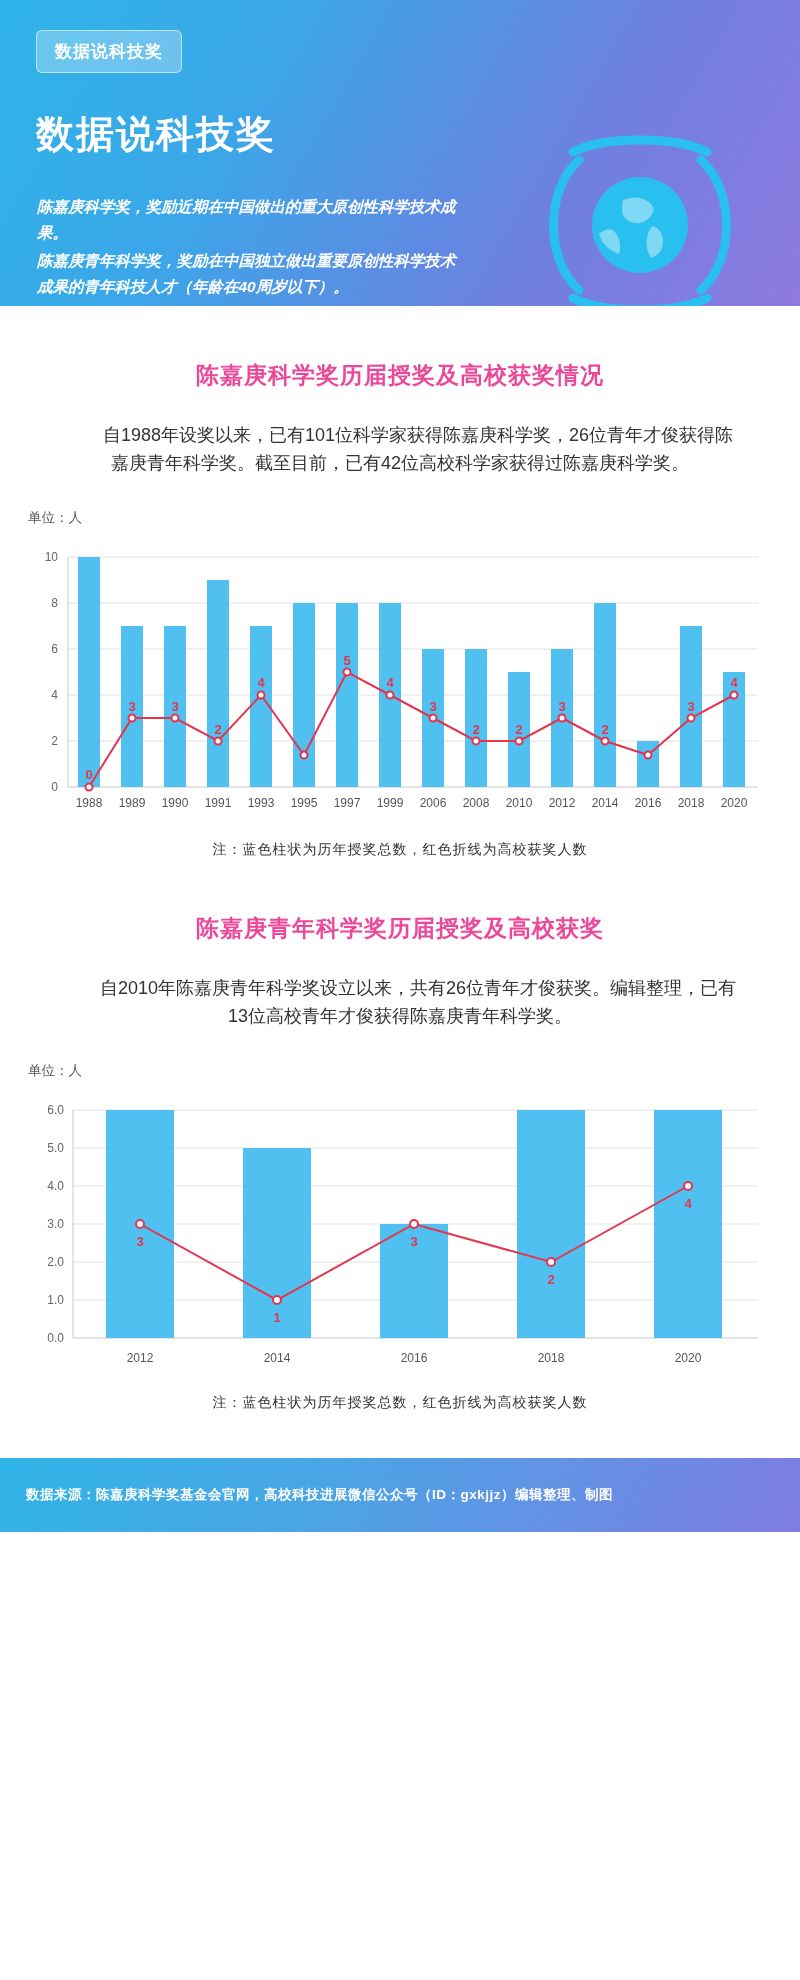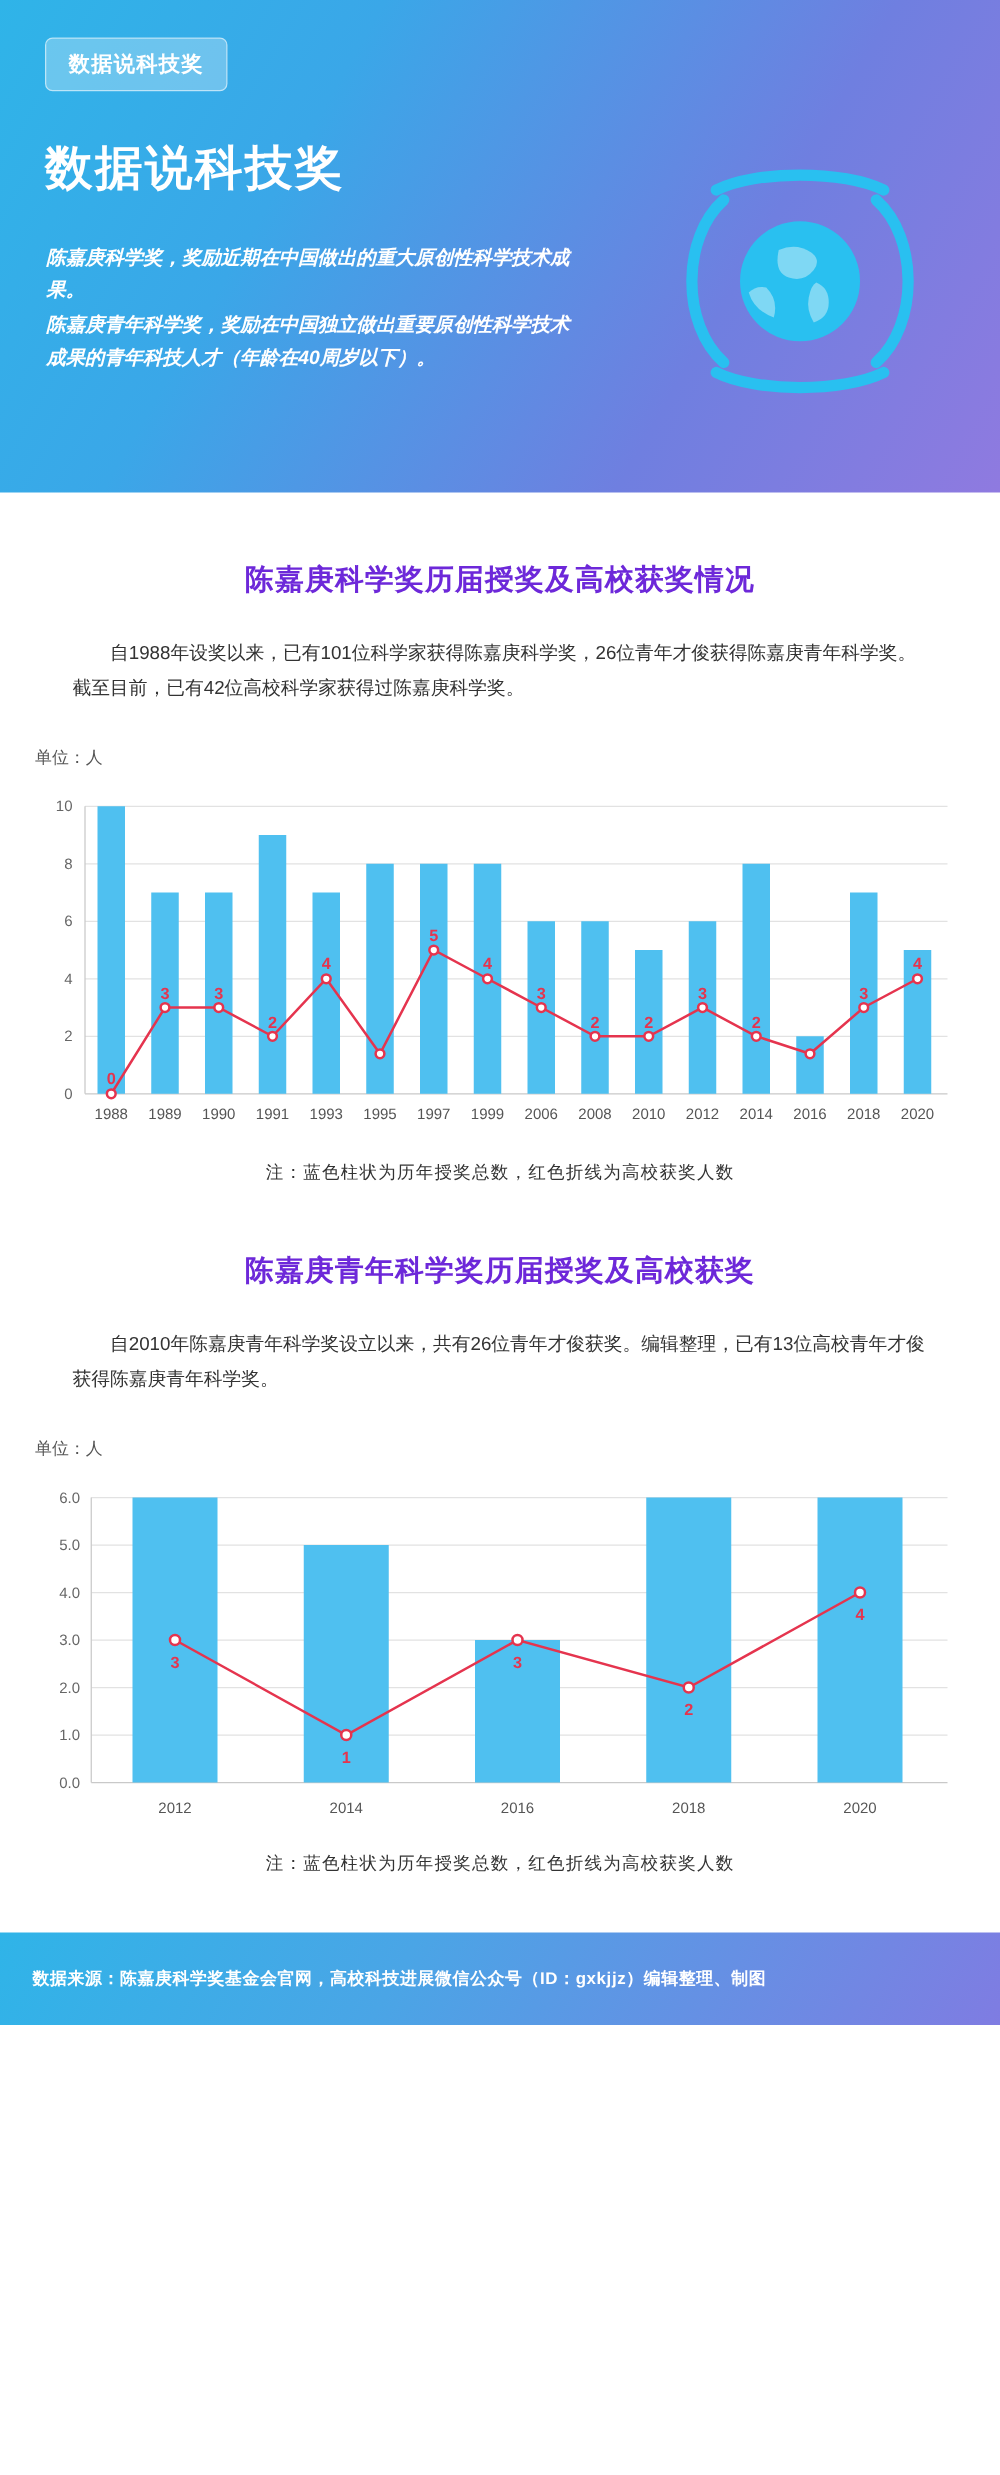--- a/index.html
+++ b/index.html
@@ -8,21 +8,21 @@
     width: 800px;
     font-family: "Liberation Sans", "DejaVu Sans", sans-serif;
     background: #ffffff;
     color: #333;
   }
   .page { width:800px; min-height:1980px; position:relative; overflow:hidden; }
 
   
   .header {
     position:relative;
-    height:394px;
+    height:306px;
     background: linear-gradient(120deg,#2fb4e8 0%, #3aa7e8 30%, #6f7fe0 70%, #8f7ae0 100%);
     overflow:hidden;
   }
   .header-badge {
     display:inline-block;
     margin:30px 0 0 36px;
     background: rgba(255,255,255,0.28);
     border:1px solid rgba(255,255,255,0.55);
     color:#ffffff;
     font-size:17px;
@@ -55,30 +55,31 @@
     width:210px;
     height:190px;
   }
 
   
   .section { padding: 0 28px; }
   .section-title {
     text-align:center;
     font-size:23px;
     font-weight:bold;
-    color:#6d28d9;
+    color:#ec4899;
     letter-spacing:1px;
     margin: 54px 0 0 0;
   }
   .section-desc {
     margin: 30px 30px 0 30px;
-    font-size:15px;
+    font-size:18px;
     line-height:28px;
     color:#333;
     text-indent:2em;
+    text-align:center;
   }
   .unit {
     margin: 32px 0 0 0;
     font-size:13.5px;
     color:#555;
   }
   .note {
     text-align:center;
     font-size:14px;
     color:#333;

